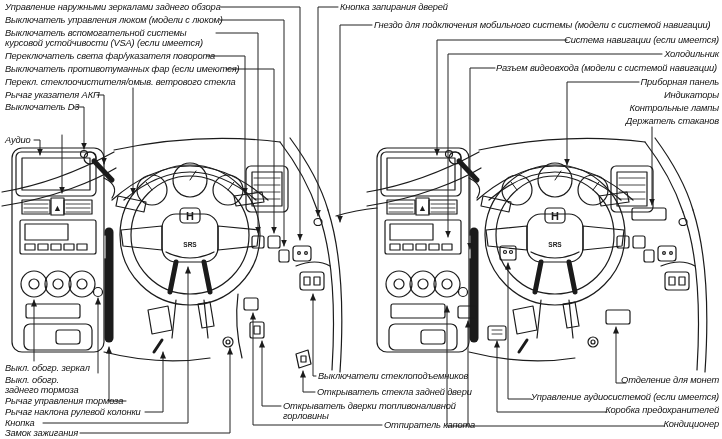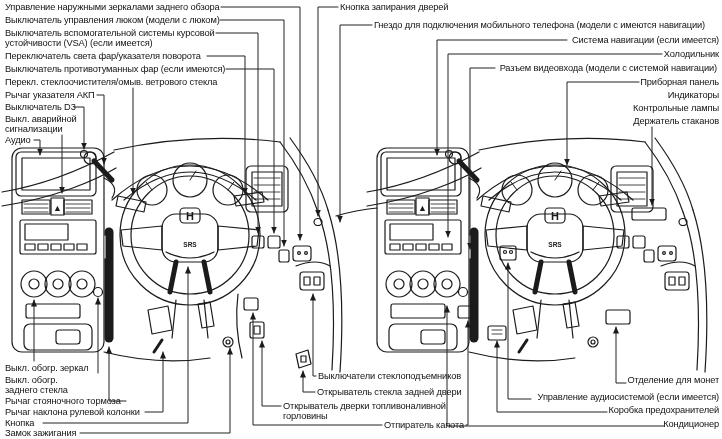--- a/index.html
+++ b/index.html
@@ -3,21 +3,21 @@
 <meta charset="utf-8">
 <style>
   html,body{margin:0;padding:0;background:#e8e8e8;}
   .page{
     position:relative;width:722px;height:439px;background:#ffffff;
     font-family:"Liberation Sans", sans-serif;color:#111;overflow:hidden;
   }
   .art{position:absolute;left:0;top:0;}
   .lbl{
     position:absolute;font-size:9.3px;line-height:10.4px;letter-spacing:-0.15px;
-    white-space:nowrap;color:#121212;font-weight:400;
+    white-space:nowrap;color:#121212;font-weight:400;font-style:italic;
   }
   .lbl.wrap{white-space:normal;}
   .lbl.r{text-align:right;}
   svg text{font-family:"Liberation Sans", sans-serif;}
 </style>
 </head>
 <body>
 
 <div class="page">
 
@@ -186,36 +186,35 @@
   </svg>
 
   <div class="lbl" style="left:5px;top:2px">Управление наружными зеркалами заднего обзора</div>
   <div class="lbl" style="left:5px;top:15px">Выключатель управления люком (модели с люком)</div>
   <div class="lbl wrap" style="left:5px;top:28px;width:220px">Выключатель вспомогательной системы курсовой устойчивости (VSA) (если имеется)</div>
   <div class="lbl" style="left:5px;top:51px">Переключатель света фар/указателя поворота</div>
   <div class="lbl" style="left:5px;top:77px">Перекл. стеклоочистителя/омыв. ветрового стекла</div>
   <div class="lbl" style="left:5px;top:64px">Выключатель противотуманных фар (если имеются)</div>
   <div class="lbl" style="left:5px;top:90px">Рычаг указателя АКП</div>
   <div class="lbl" style="left:5px;top:102px">Выключатель D3</div>
-  <div class="lbl wrap" style="left:5px;top:114px;width:88px">Выкл. аварийной сигнализации</div>
   <div class="lbl" style="left:5px;top:135px">Аудио</div>
 
   <div class="lbl" style="left:340px;top:2px">Кнопка запирания дверей</div>
-  <div class="lbl" style="left:374px;top:20px">Гнездо для подключения мобильного телефона (модели с имеются навигации)</div>
+  <div class="lbl" style="left:374px;top:20px">Гнездо для подключения мобильного системы (модели с системой навигации)</div>
   <div class="lbl r" style="right:3px;top:35px">Система навигации (если имеется)</div>
   <div class="lbl r" style="right:3px;top:49px">Холодильник</div>
   <div class="lbl r" style="right:5px;top:63px">Разъем видеовхода (модели с системой навигации)</div>
   <div class="lbl r" style="right:3px;top:77px">Приборная панель</div>
   <div class="lbl r" style="right:3px;top:90px">Индикаторы</div>
   <div class="lbl r" style="right:3px;top:103px">Контрольные лампы</div>
   <div class="lbl r" style="right:3px;top:116px">Держатель стаканов</div>
 
   <div class="lbl" style="left:5px;top:363px">Выкл. обогр. зеркал</div>
-  <div class="lbl wrap" style="left:5px;top:375px;width:85px">Выкл. обогр. заднего стекла</div>
-  <div class="lbl" style="left:5px;top:396px">Рычаг стояночного тормоза</div>
+  <div class="lbl wrap" style="left:5px;top:375px;width:85px">Выкл. обогр. заднего тормоза</div>
+  <div class="lbl" style="left:5px;top:396px">Рычаг управления тормоза</div>
   <div class="lbl" style="left:5px;top:407px">Рычаг наклона рулевой колонки</div>
   <div class="lbl" style="left:5px;top:418px">Кнопка</div>
   <div class="lbl" style="left:5px;top:428px">Замок зажигания</div>
 
   <div class="lbl" style="left:318px;top:371px">Выключатели стеклоподъемников</div>
   <div class="lbl wrap" style="left:283px;top:401px;width:175px">Открыватель дверки топливоналивной горловины</div>
   <div class="lbl" style="left:317px;top:387px">Открыватель стекла задней двери</div>
   <div class="lbl" style="left:384px;top:420px">Отпиратель капота</div>
 
   <div class="lbl r" style="right:3px;top:375px">Отделение для монет</div>

